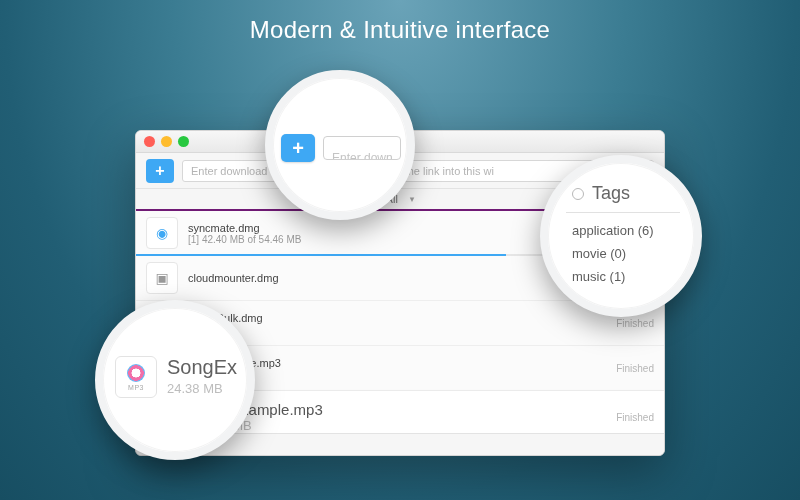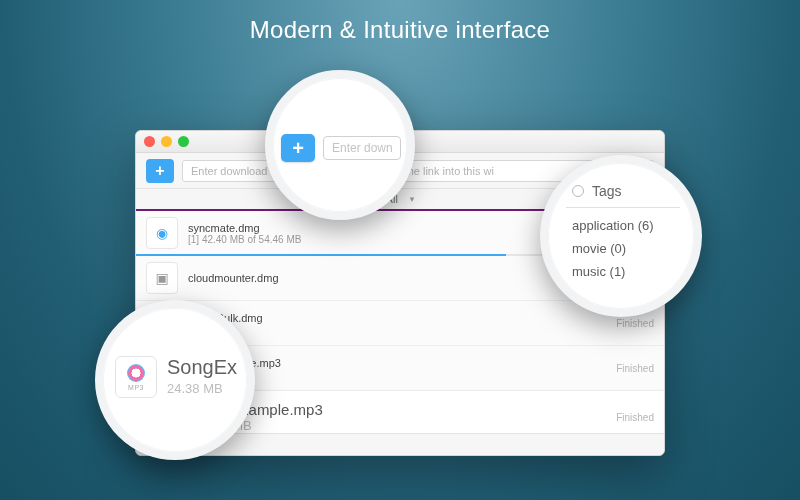--- a/index.html
+++ b/index.html
@@ -129,25 +129,25 @@
   }
   .lens-inner {
     width:100%; height:100%; border-radius:50%;
     overflow:hidden; display:flex; flex-direction:column;
   }
 
   
   .lens1 { left: 265px; top: 70px; width: 150px; height: 150px; }
   .lens1 .strip { margin-top: 56px; display:flex; align-items:center; padding:0 6px 0 8px; gap:8px; }
   .lens1 .add { width:34px;height:28px;background:#3ea8f4;border-radius:5px;display:flex;align-items:center;justify-content:center;color:#fff;font-size:20px;font-weight:600;box-shadow:0 1px 2px rgba(0,0,0,0.15);}
-  .lens1 .inp { flex:1;height:24px;background:#fff;border:1px solid #d0d0d0;border-radius:4px;font-size:12px;color:#c4c4c4;padding:0 8px;line-height:22px;white-space:nowrap;overflow:hidden;}
+  .lens1 .inp { flex:1;height:24px;background:#fff;border:1px solid #d0d0d0;border-radius:4px;font-size:12px;color:#c4c4c4;padding:10px 8px;line-height:22px;white-space:nowrap;overflow:hidden;}
 
   
   .lens2 { left: 540px; top: 155px; width: 162px; height: 162px; }
-  .lens2 .hdr { font-size:14px; color:#666; padding:20px 0 8px 24px; display:flex;align-items:center;gap:8px;}
+  .lens2 .hdr { font-size:18px; color:#666; padding:20px 0 8px 24px; display:flex;align-items:center;gap:8px;}
   .lens2 .ring { width:12px;height:12px;border:1.5px solid #b8b8b8;border-radius:50%; }
   .lens2 .sep { height:1px;background:#e1e1e1;margin:0 14px 6px 18px;}
   .lens2 .tag { font-size:13px; color:#5d5d5d; padding:4px 0 4px 24px; }
 
   
   .lens3 { left: 95px; top: 300px; width: 160px; height: 160px; }
   .lens3 .wrap { padding: 48px 0 0 12px; display:flex; gap:10px;}
   .lens3 .thumb { width:42px;height:42px;background:#fff;border:1px solid #e3e3e3;border-radius:6px;display:flex;flex-direction:column;align-items:center;justify-content:center;position:relative;}
   .lens3 .note { width:18px;height:18px;border-radius:50%;background:radial-gradient(circle,#fff 35%,#f16fa8 36%,#f16fa8 60%,#6fb4f1 61%);}
   .lens3 .mp3 { font-size:7px;color:#aaa;margin-top:2px;letter-spacing:0.5px;}

